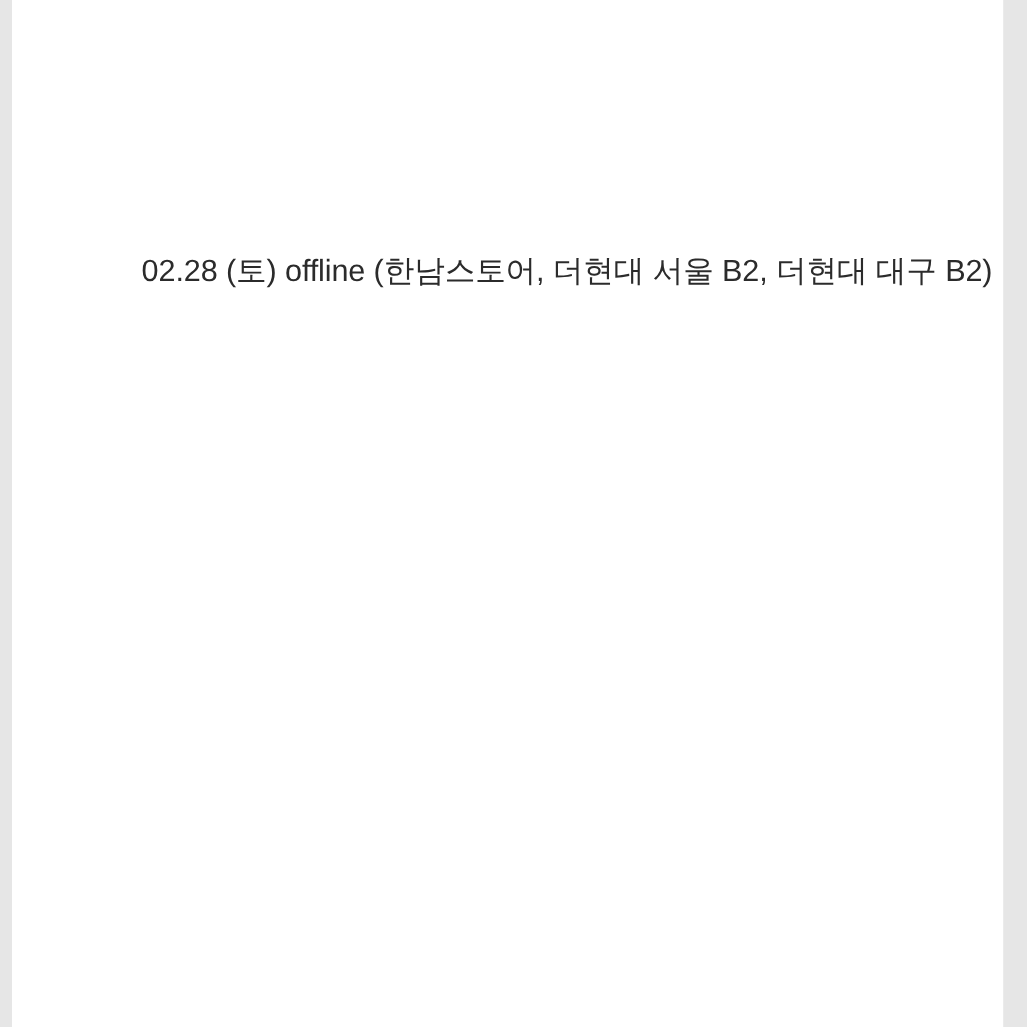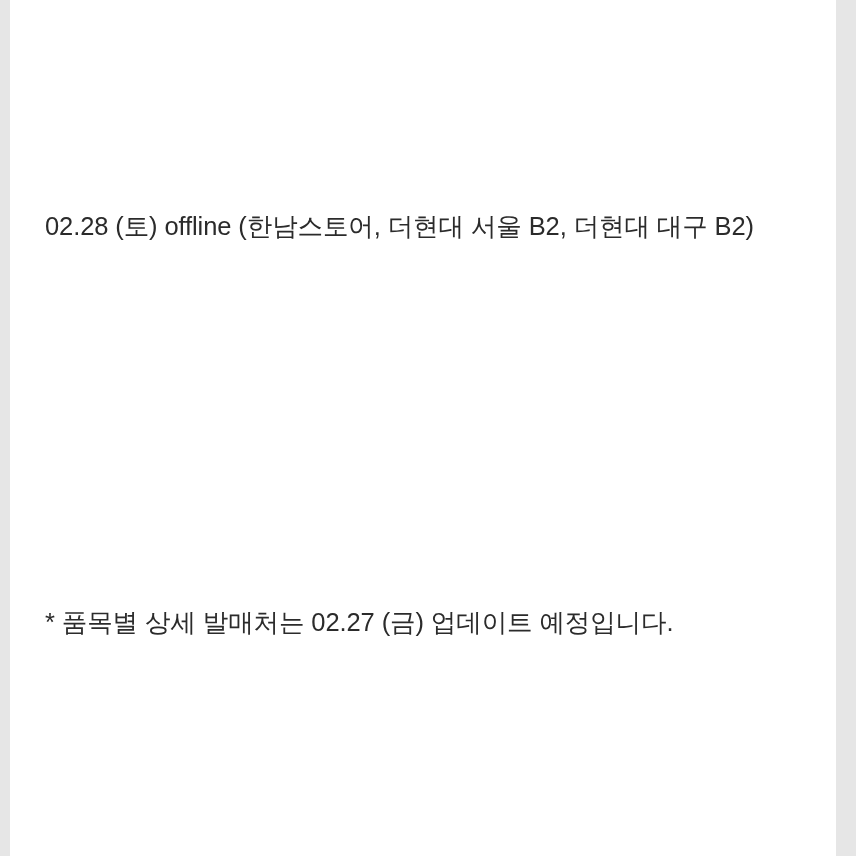--- a/index.html
+++ b/index.html
@@ -16,20 +16,21 @@
     -webkit-font-smoothing: antialiased;
   }
 
   
   #screen {
     position: relative;
     width: 824px;
     height: 856px;
     background: #e8e8e8;
     box-sizing: border-box;
+    text-align: right;
   }
 
   #gutter-left {
     position: absolute;
     left: 0;
     top: 0;
     width: 10px;
     height: 856px;
     background: #e6e6e6;
   }
@@ -88,21 +89,20 @@
     <div id="doc">
 
       
       <div>
         <p class="para">02.28 (토) offline (한남스토어, 더현대 서울 B2, 더현대 대구 B2)</p>
       </div>
 
       <div class="gap-sm"></div>
 
       
-      <p class="para">* 품목별 상세 발매처는 02.27 (금) 업데이트 예정입니다.</p>
 
       
 
       
       
 
       
 
       
       

